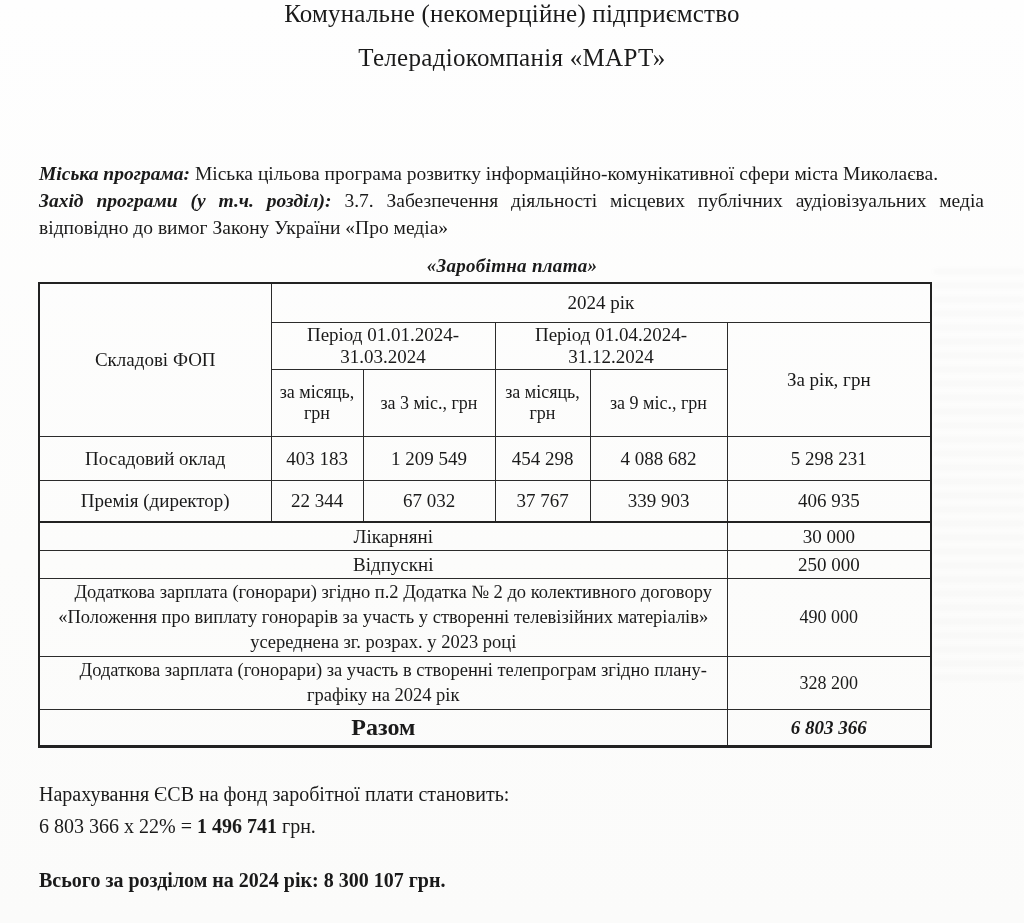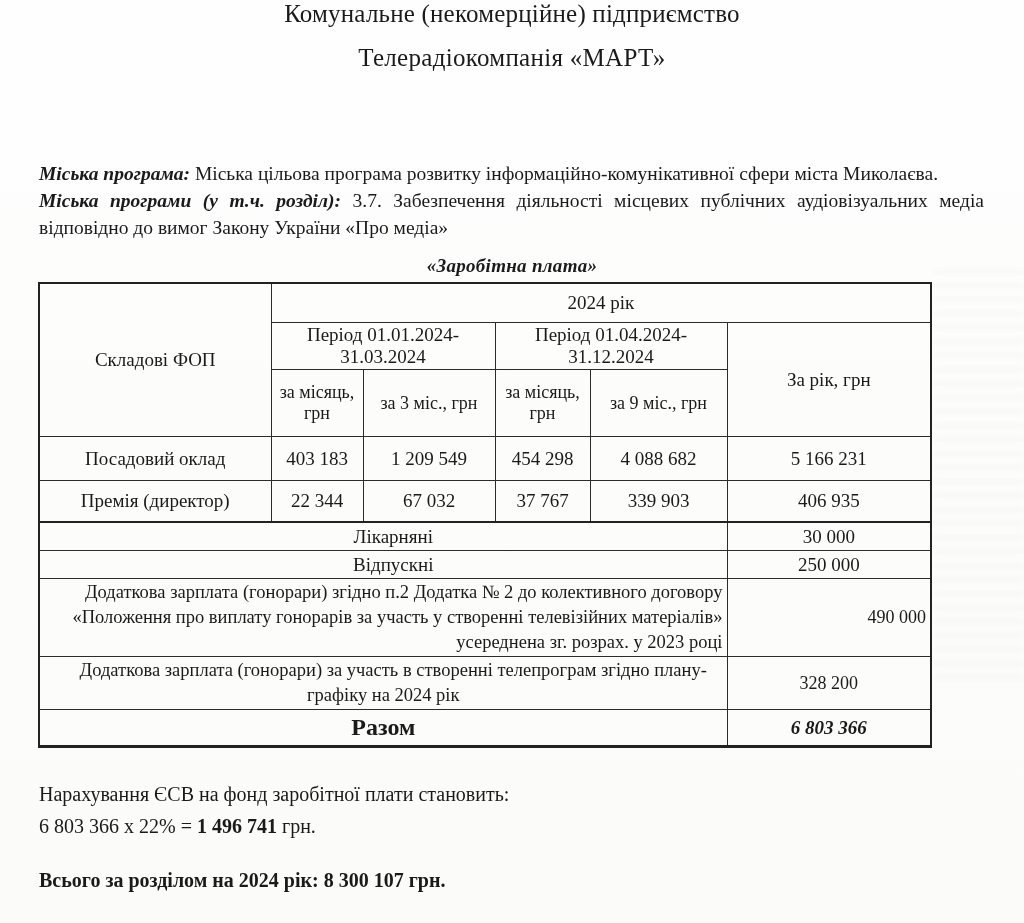--- a/index.html
+++ b/index.html
@@ -41,21 +41,21 @@
     vertical-align:middle;
     overflow:hidden;
   }
   table.salary{border:2px solid #222;}
   tr.r-year td{height:36px;font-size:19px;}
   tr.r-period td{height:44px;line-height:22px;}
   tr.r-sub td{height:64px;line-height:21px;}
   tr.r-data1 td{height:41px;font-size:19px;}
   tr.r-data2 td{height:38px;font-size:19px;}
   tr.r-small td{height:23px;font-size:19px;}
-  tr.r-big td{height:73px;text-align:right;}
+  tr.r-big td{height:73px;}
   tr.r-med td{height:43px;}
   tr.r-total td{height:33px;border-bottom:3px solid #222;}
   td.label-left{text-align:left;padding-left:28px;}
   td.span-label{
     text-align:left;
     padding-left:9px;
     text-indent:20px;
     line-height:25px;
     font-size:18.5px;
   }
@@ -86,21 +86,21 @@
 <div class="page">
   <div class="scan-smudge"></div>
 
   <div class="doc-header">
     <div class="line1">Комунальне (некомерційне) підприємство</div>
     <div class="line2">Телерадіокомпанія «МАРТ»</div>
   </div>
 
   <div class="intro">
     <p><span class="lead-bi">Міська програма:</span><span> Міська цільова програма розвитку інформаційно-комунікативної сфери міста Миколаєва.</span></p>
-    <p><span class="lead-bi">Міська програми (у т.ч. розділ):</span><span> 3.7. Забезпечення діяльності місцевих публічних аудіовізуальних медіа відповідно до вимог Закону України «Про медіа»</span></p>
+    <p><span class="lead-bi">Захід програми (у т.ч. розділ):</span><span> 3.7. Забезпечення діяльності місцевих публічних аудіовізуальних медіа відповідно до вимог Закону України «Про медіа»</span></p>
   </div>
 
   <div class="tbl-caption">«Заробітна плата»</div>
 
   <table class="salary">
     <colgroup>
       <col style="width:232px">
         <col style="width:92px">
         <col style="width:132px">
       <col style="width:95px">
@@ -122,21 +122,21 @@
         <td>за 3 міс., грн</td>
         <td>за місяць, грн</td>
         <td>за 9 міс., грн</td>
       </tr>
       <tr class="r-data1">
         <td class="label-left">Посадовий оклад</td>
         <td>403 183</td>
         <td>1 209 549</td>
         <td>454 298</td>
         <td>4 088 682</td>
-        <td>5 166 231</td>
+        <td>5 298 231</td>
       </tr>
       <tr class="r-data2">
         <td class="label-left">Премія (директор)</td>
         <td>22 344</td>
         <td>67 032</td>
         <td>37 767</td>
         <td>339 903</td>
         <td>406 935</td>
       </tr>
       <tr class="r-small">

